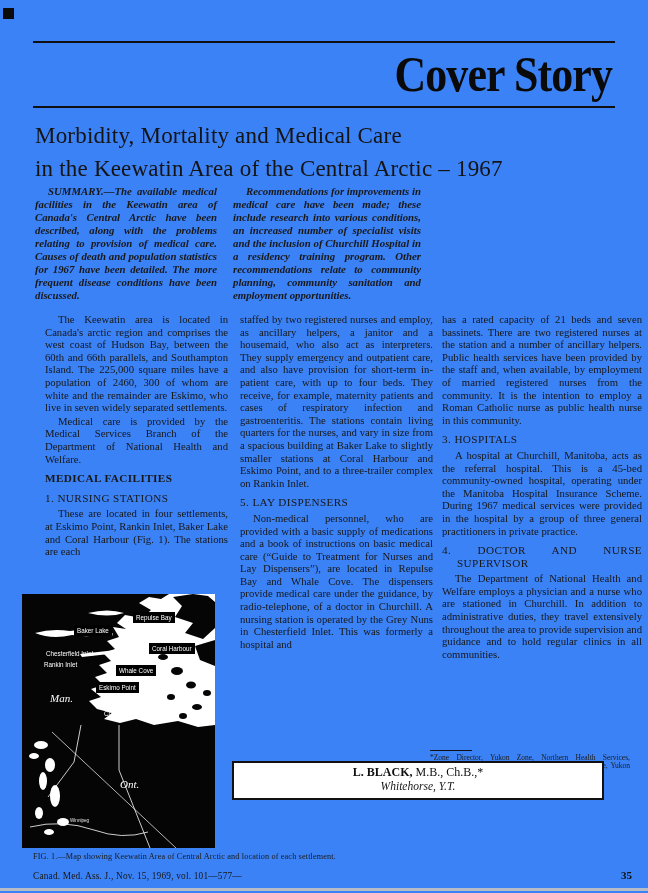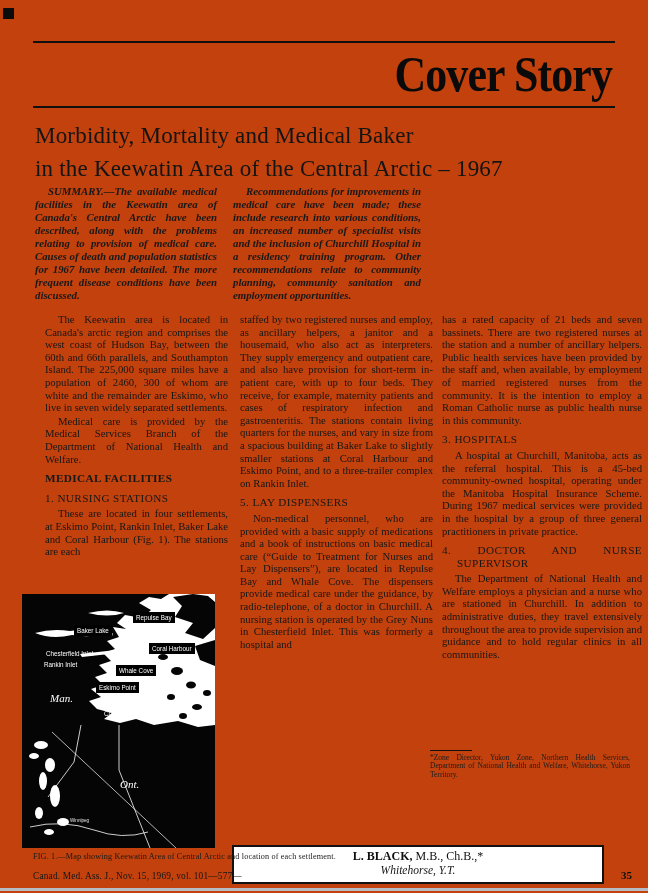--- a/index.html
+++ b/index.html
@@ -1,17 +1,17 @@
 <!DOCTYPE html>
 <html><head>
 <meta charset="utf-8">
 <style>
   html,body{margin:0;padding:0;background:#ffffff;}
   .page{
-    position:relative;width:648px;height:893px;background:#c2410c;overflow:hidden;
+    position:relative;width:648px;height:893px;background:#3b82f6;overflow:hidden;
     font-family:"Liberation Serif",serif;color:#161616;
   }
   .corner-mark{position:absolute;left:3px;top:8px;width:11px;height:11px;background:#0b0b0b;}
   .rule{position:absolute;left:33px;width:582px;height:2px;background:#101010;}
   .rule-top{top:41px;}
   .rule-bottom{top:106px;}
   .banner{
     position:absolute;left:33px;top:45px;width:579px;height:60px;
     text-align:right;font-weight:bold;font-size:51px;line-height:58px;
     letter-spacing:-1px;color:#0a0a0a;
@@ -42,21 +42,21 @@
   .map-label.box{background:#000;padding:2px 3px;}
   .map-label.region{font-family:"Liberation Serif",serif;font-style:italic;font-size:11px;}
   .map-label.tiny{font-size:4.6px;opacity:.9;}
   .footnote{
     position:absolute;left:430px;top:750px;width:200px;
     font-size:7.5px;line-height:8.3px;text-align:justify;color:#1c1c1c;
   }
   .footnote-rule{width:42px;height:1px;background:#111;margin-bottom:3px;}
   .footnote .fn2{text-indent:8px;}
   .author-box{
-    position:absolute;left:232px;top:845px;width:368px;height:33px;
+    position:absolute;left:232px;top:761px;width:368px;height:33px;
     border:2px solid #111;text-align:center;padding-top:2px;background:#fff;
   }
   .author-line1{font-size:12px;line-height:15px;color:#101010;}
   .author-name{font-weight:bold;}
   .author-loc{font-style:italic;font-size:11.5px;line-height:13px;}
   .fig-caption{position:absolute;left:33px;top:852px;width:430px;font-size:8.2px;font-weight:400;letter-spacing:.15px;color:#1a1a1a;}
   .footer-citation{position:absolute;left:33px;top:871px;font-size:9.3px;letter-spacing:.2px;color:#161616;}
   .page-number{position:absolute;right:16px;top:869px;font-size:11px;font-weight:bold;color:#111;}
   .bottom-edge{position:absolute;left:0;top:888px;width:648px;height:3px;background:#b6bcc6;}
 </style>
@@ -64,21 +64,21 @@
 <body>
 
 <div class="page">
 
   <div class="corner-mark"></div>
   <div class="rule rule-top"></div>
   <div class="banner">Cover Story</div>
   <div class="rule rule-bottom"></div>
 
   <div class="title">
-    <div>Morbidity, Mortality and Medical Baker</div>
+    <div>Morbidity, Mortality and Medical Care</div>
     <div>in the Keewatin Area of the Central Arctic – 1967</div>
   </div>
 
   <div class="summary summary-left">
     <p><span class="sum-label">SUMMARY.—</span><span>The available medical facilities in the Keewatin area of Canada's Central Arctic have been described, along with the problems relating to provision of medical care. Causes of death and population statistics for 1967 have been detailed. The more frequent disease conditions have been discussed.</span></p>
   </div>
   <div class="summary summary-right">
     <p>Recommendations for improvements in medical care have been made; these include research into various conditions, an increased number of specialist visits and the inclusion of Churchill Hospital in a residency training program. Other recommendations relate to community planning, community sanitation and employment opportunities.</p>
   </div>
 

